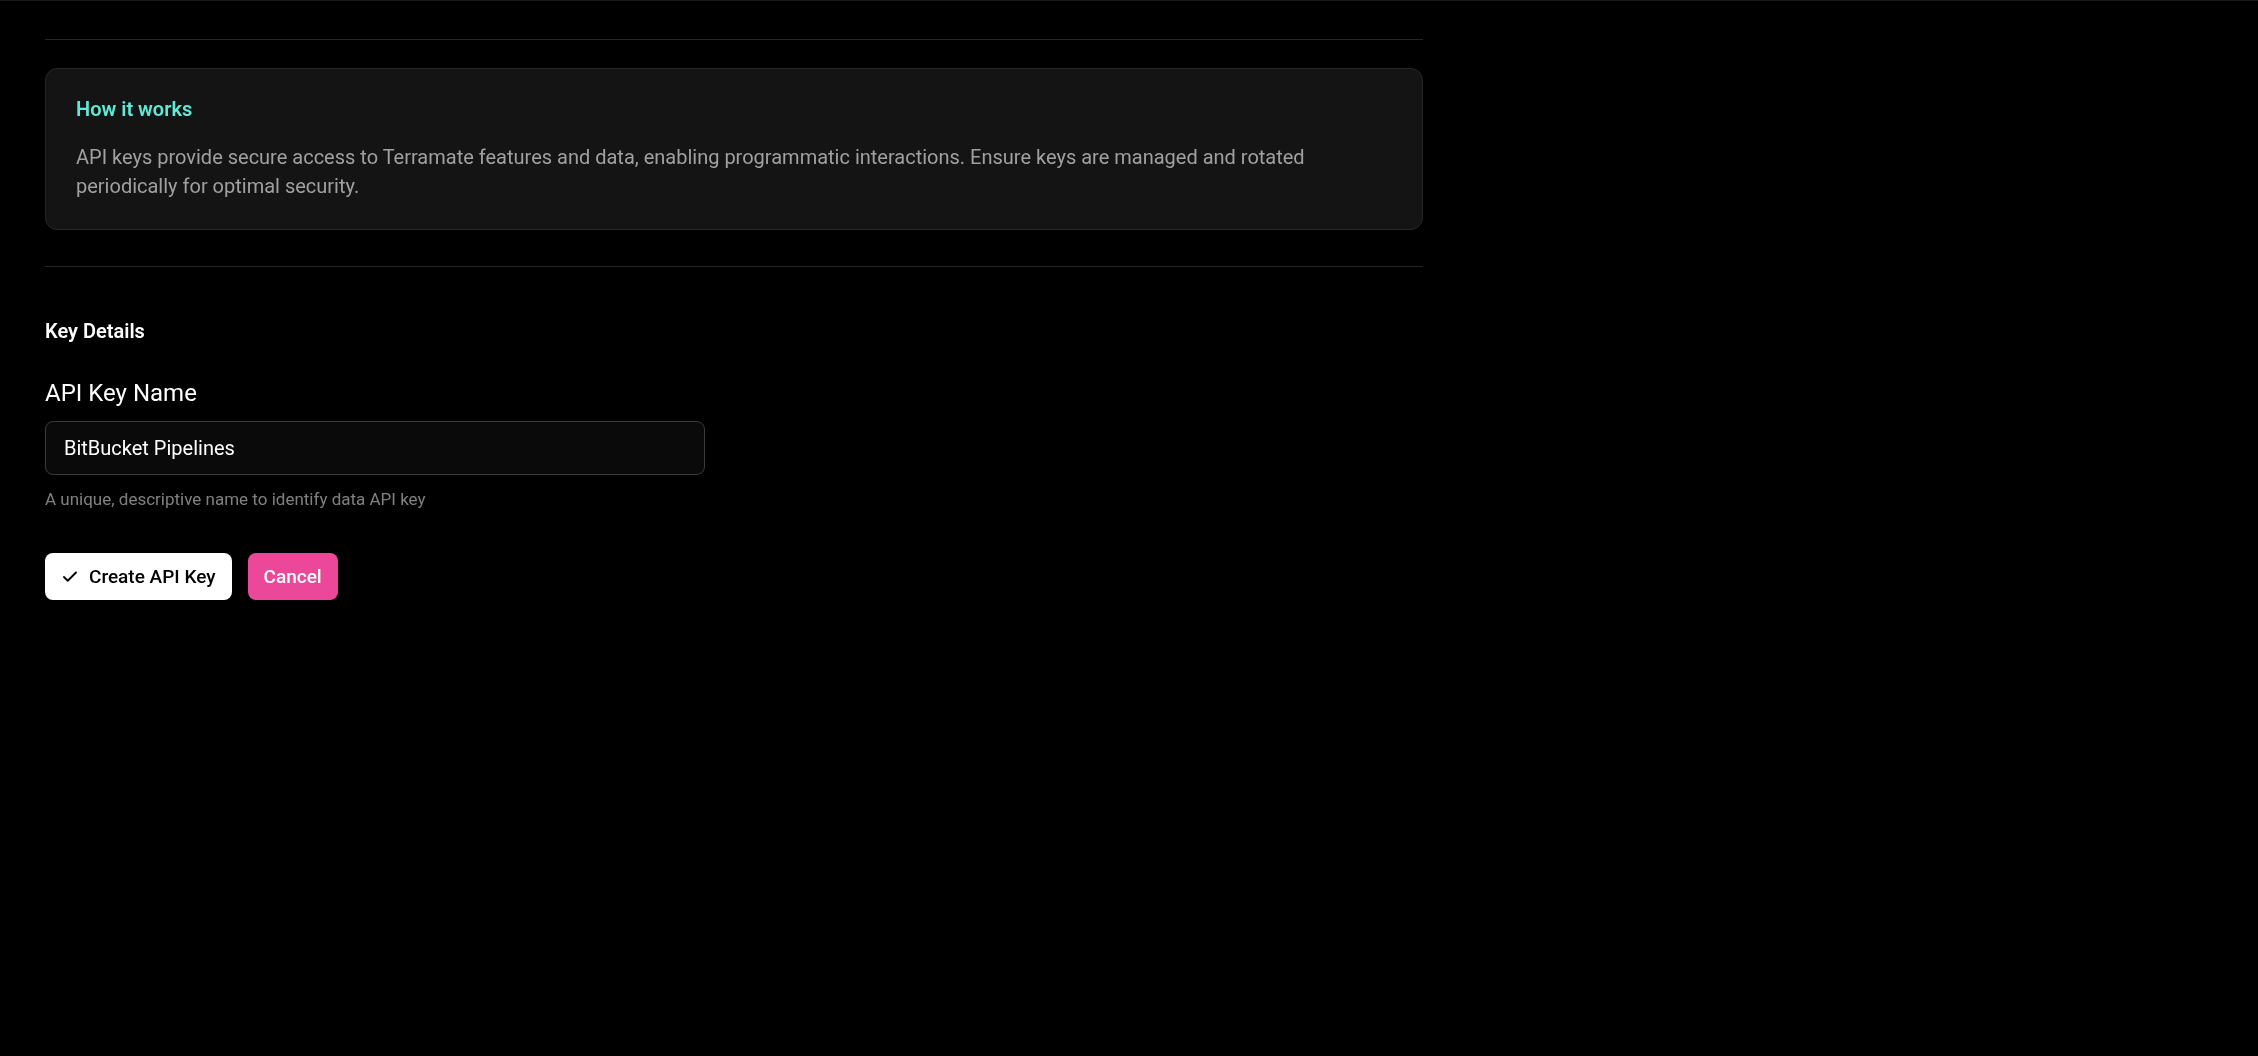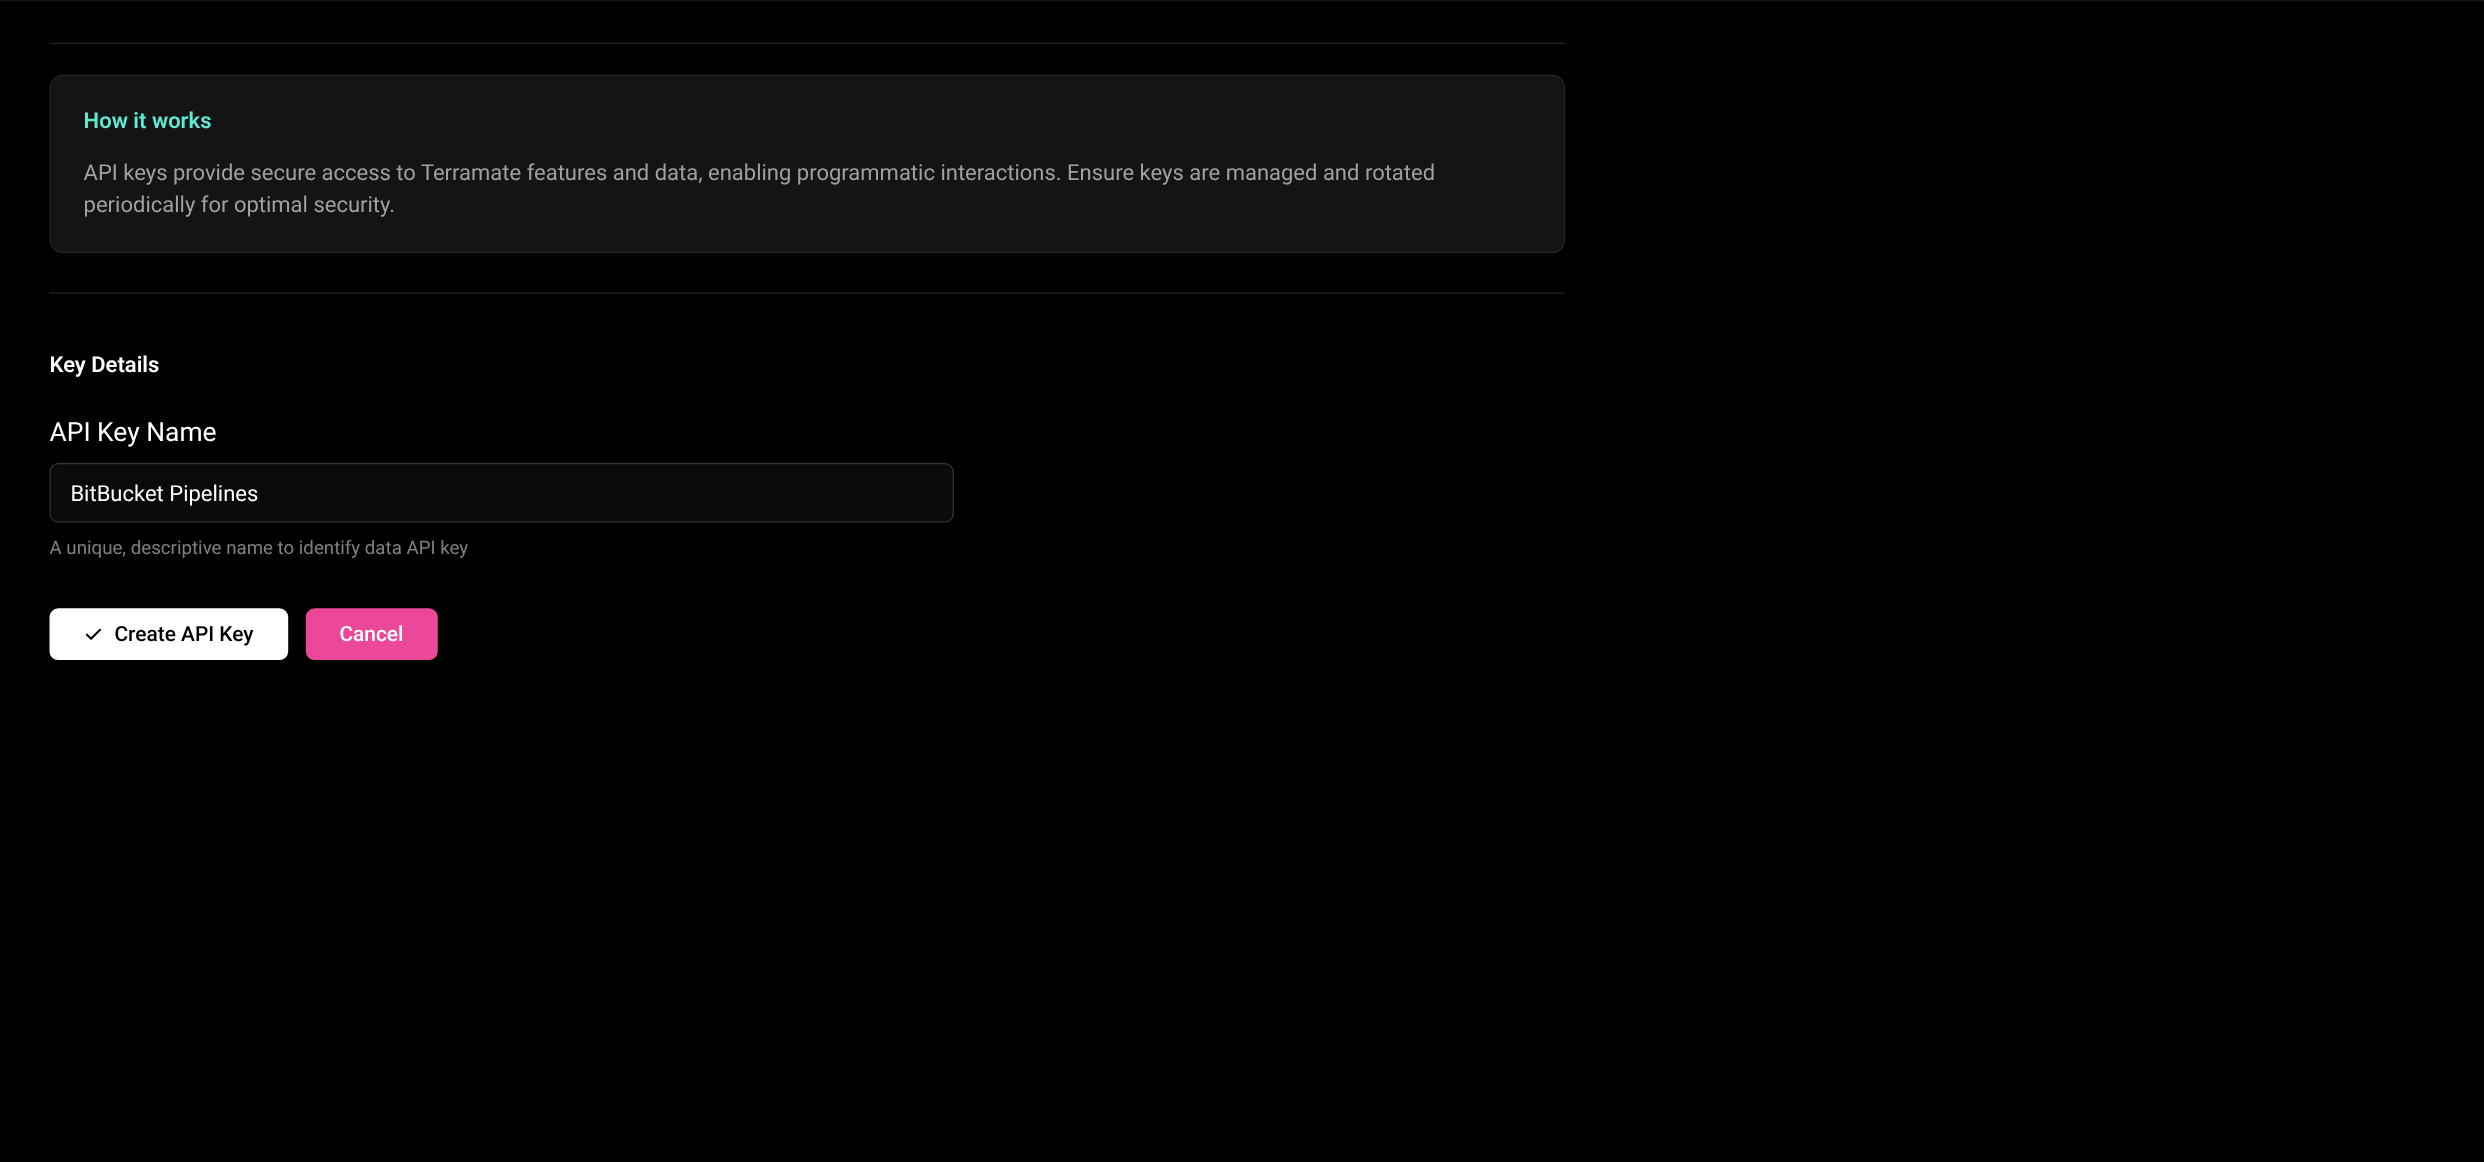--- a/index.html
+++ b/index.html
@@ -88,21 +88,21 @@
     
     .field-label {
       font-size: 24px;
       font-weight: 400;
       color: #ffffff;
       margin-bottom: 14px;
       display: block;
     }
     
     .text-input {
-      width: 822px;
+      width: 660px;
       max-width: 100%;
       background-color: #0a0a0a;
       border: 1px solid #3a3a3a;
       border-radius: 8px;
       padding: 14px 18px;
       font-size: 20px;
       color: #ffffff;
       font-family: inherit;
       outline: none;
     }
@@ -116,21 +116,21 @@
     .button-row {
       display: flex;
       gap: 16px;
       margin-top: 44px;
     }
     
     .btn {
       display: inline-flex;
       align-items: center;
       gap: 10px;
-      padding: 12px 31px;
+      padding: 12px 16px;
       border-radius: 8px;
       font-size: 19px;
       font-weight: 500;
       cursor: pointer;
       border: none;
       font-family: inherit;
     }
     
     .btn-primary {
       background-color: #ffffff;

